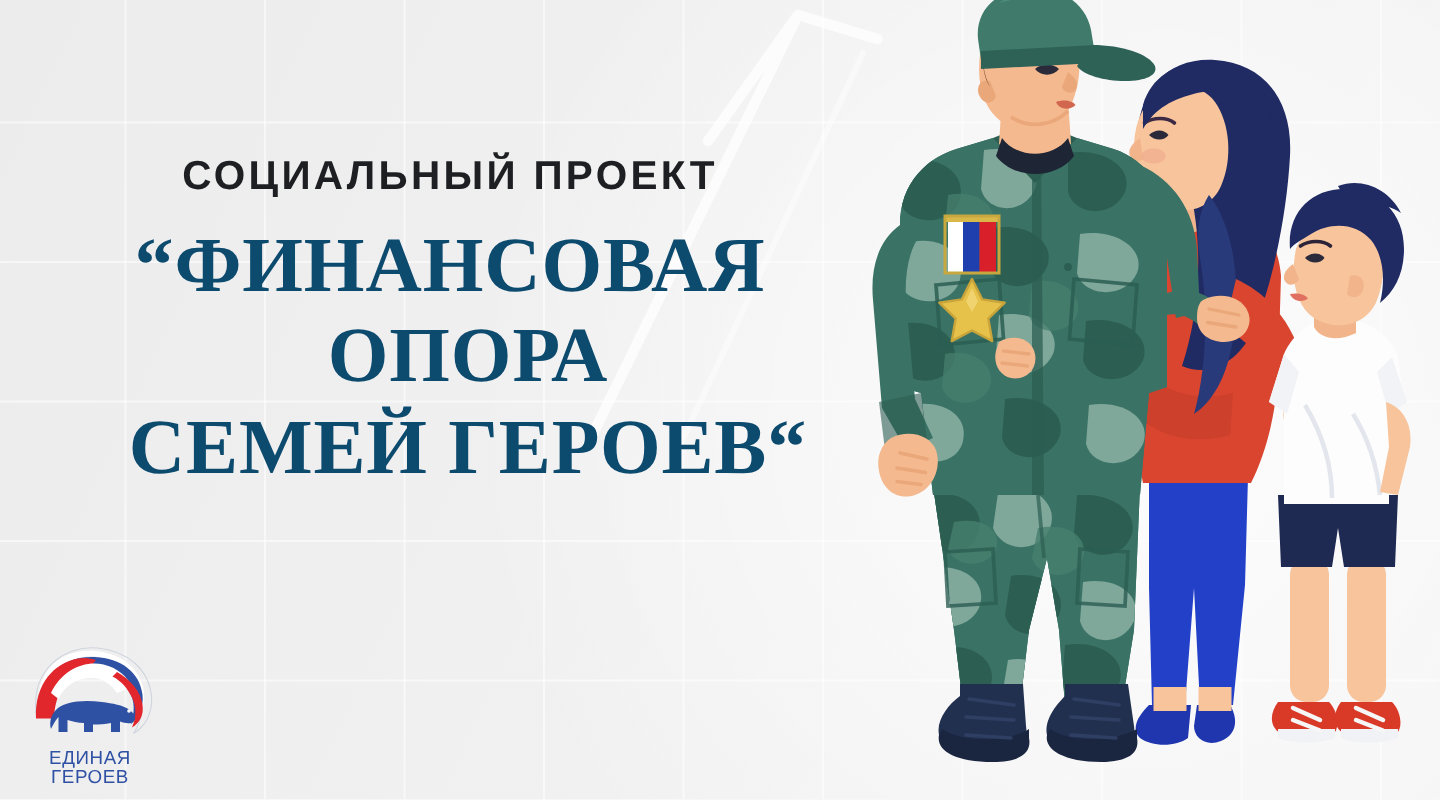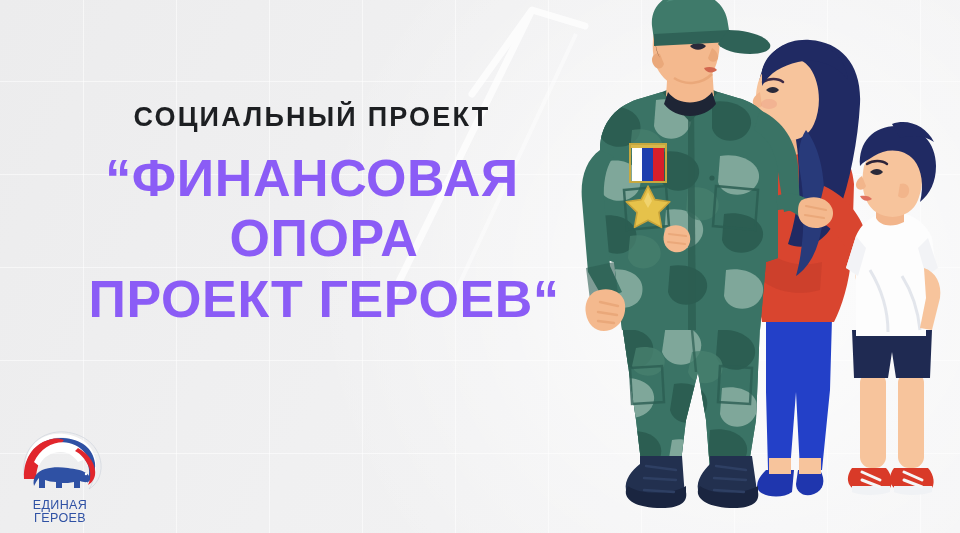--- a/index.html
+++ b/index.html
@@ -25,29 +25,29 @@
     background:
       radial-gradient(circle at 78% 52%, rgba(255,255,255,.85) 0%, rgba(255,255,255,0) 55%),
       linear-gradient(115deg,#ececed 0%,#f0f0f1 42%,#f4f4f5 100%);
     pointer-events:none;
   }
   .bg-arrow{
     position:absolute;left:380px;top:-26px;width:290px;height:330px;
     pointer-events:none;opacity:.95;
   }
   
-  .text-block{position:absolute;left:0;top:104px;width:600px;text-align:center;padding-left:12px;}
+  .text-block{position:absolute;left:0;top:104px;width:600px;text-align:center;}
   .kicker{
     font-size:27px;font-weight:700;letter-spacing:2.2px;
     color:#1d1f22;line-height:1;margin:0 0 22px 0;
     white-space:nowrap;
   }
   .headline{
     font-size:52px;font-weight:700;letter-spacing:.6px;
-    color:#8b5cf6;line-height:.97;margin:0;
+    color:#0c4a6e;line-height:.97;margin:0;font-family:Liberation Serif, serif;
   }
   .headline .ln{display:block;white-space:nowrap;}
   .headline .ln + .ln{margin-top:10px;margin-left:24px;}
   
   .logo{position:absolute;left:12px;bottom:8px;width:96px;}
   .logo svg{display:block;}
   .logo-words{
     margin-top:1px;text-align:center;color:#2f51a4;
     font-size:12.5px;font-weight:400;letter-spacing:.4px;line-height:1.06;
   }
@@ -72,21 +72,21 @@
     <g fill="none" stroke="#ffffff" stroke-width="4" opacity="0.45">
       <path d="M70 330 L196 60"></path>
     </g>
   </svg>
 
   <div class="text-block">
     <div class="kicker">СОЦИАЛЬНЫЙ ПРОЕКТ</div>
     <div class="headline">
       <span class="ln">“ФИНАНСОВАЯ</span>
       <span class="ln">ОПОРА</span>
-      <span class="ln">ПРОЕКТ ГЕРОЕВ“</span>
+      <span class="ln">СЕМЕЙ ГЕРОЕВ“</span>
     </div>
   </div>
 
   <div class="logo">
     <svg viewBox="0 0 96 72" width="96" height="72">
 
       <g>
         <path d="M14 44 C12 18 32 6 52 8 C70 10 82 20 84 36 C85 46 80 54 74 58
                  C79 50 80 41 77 33 C72 20 60 14 49 14 C33 14 21 24 20 45 Z" fill="#ffffff"></path>
         <path d="M12 49 C9 20 31 4 53 6 C73 8 87 20 89 38 C90 50 84 59 77 63

